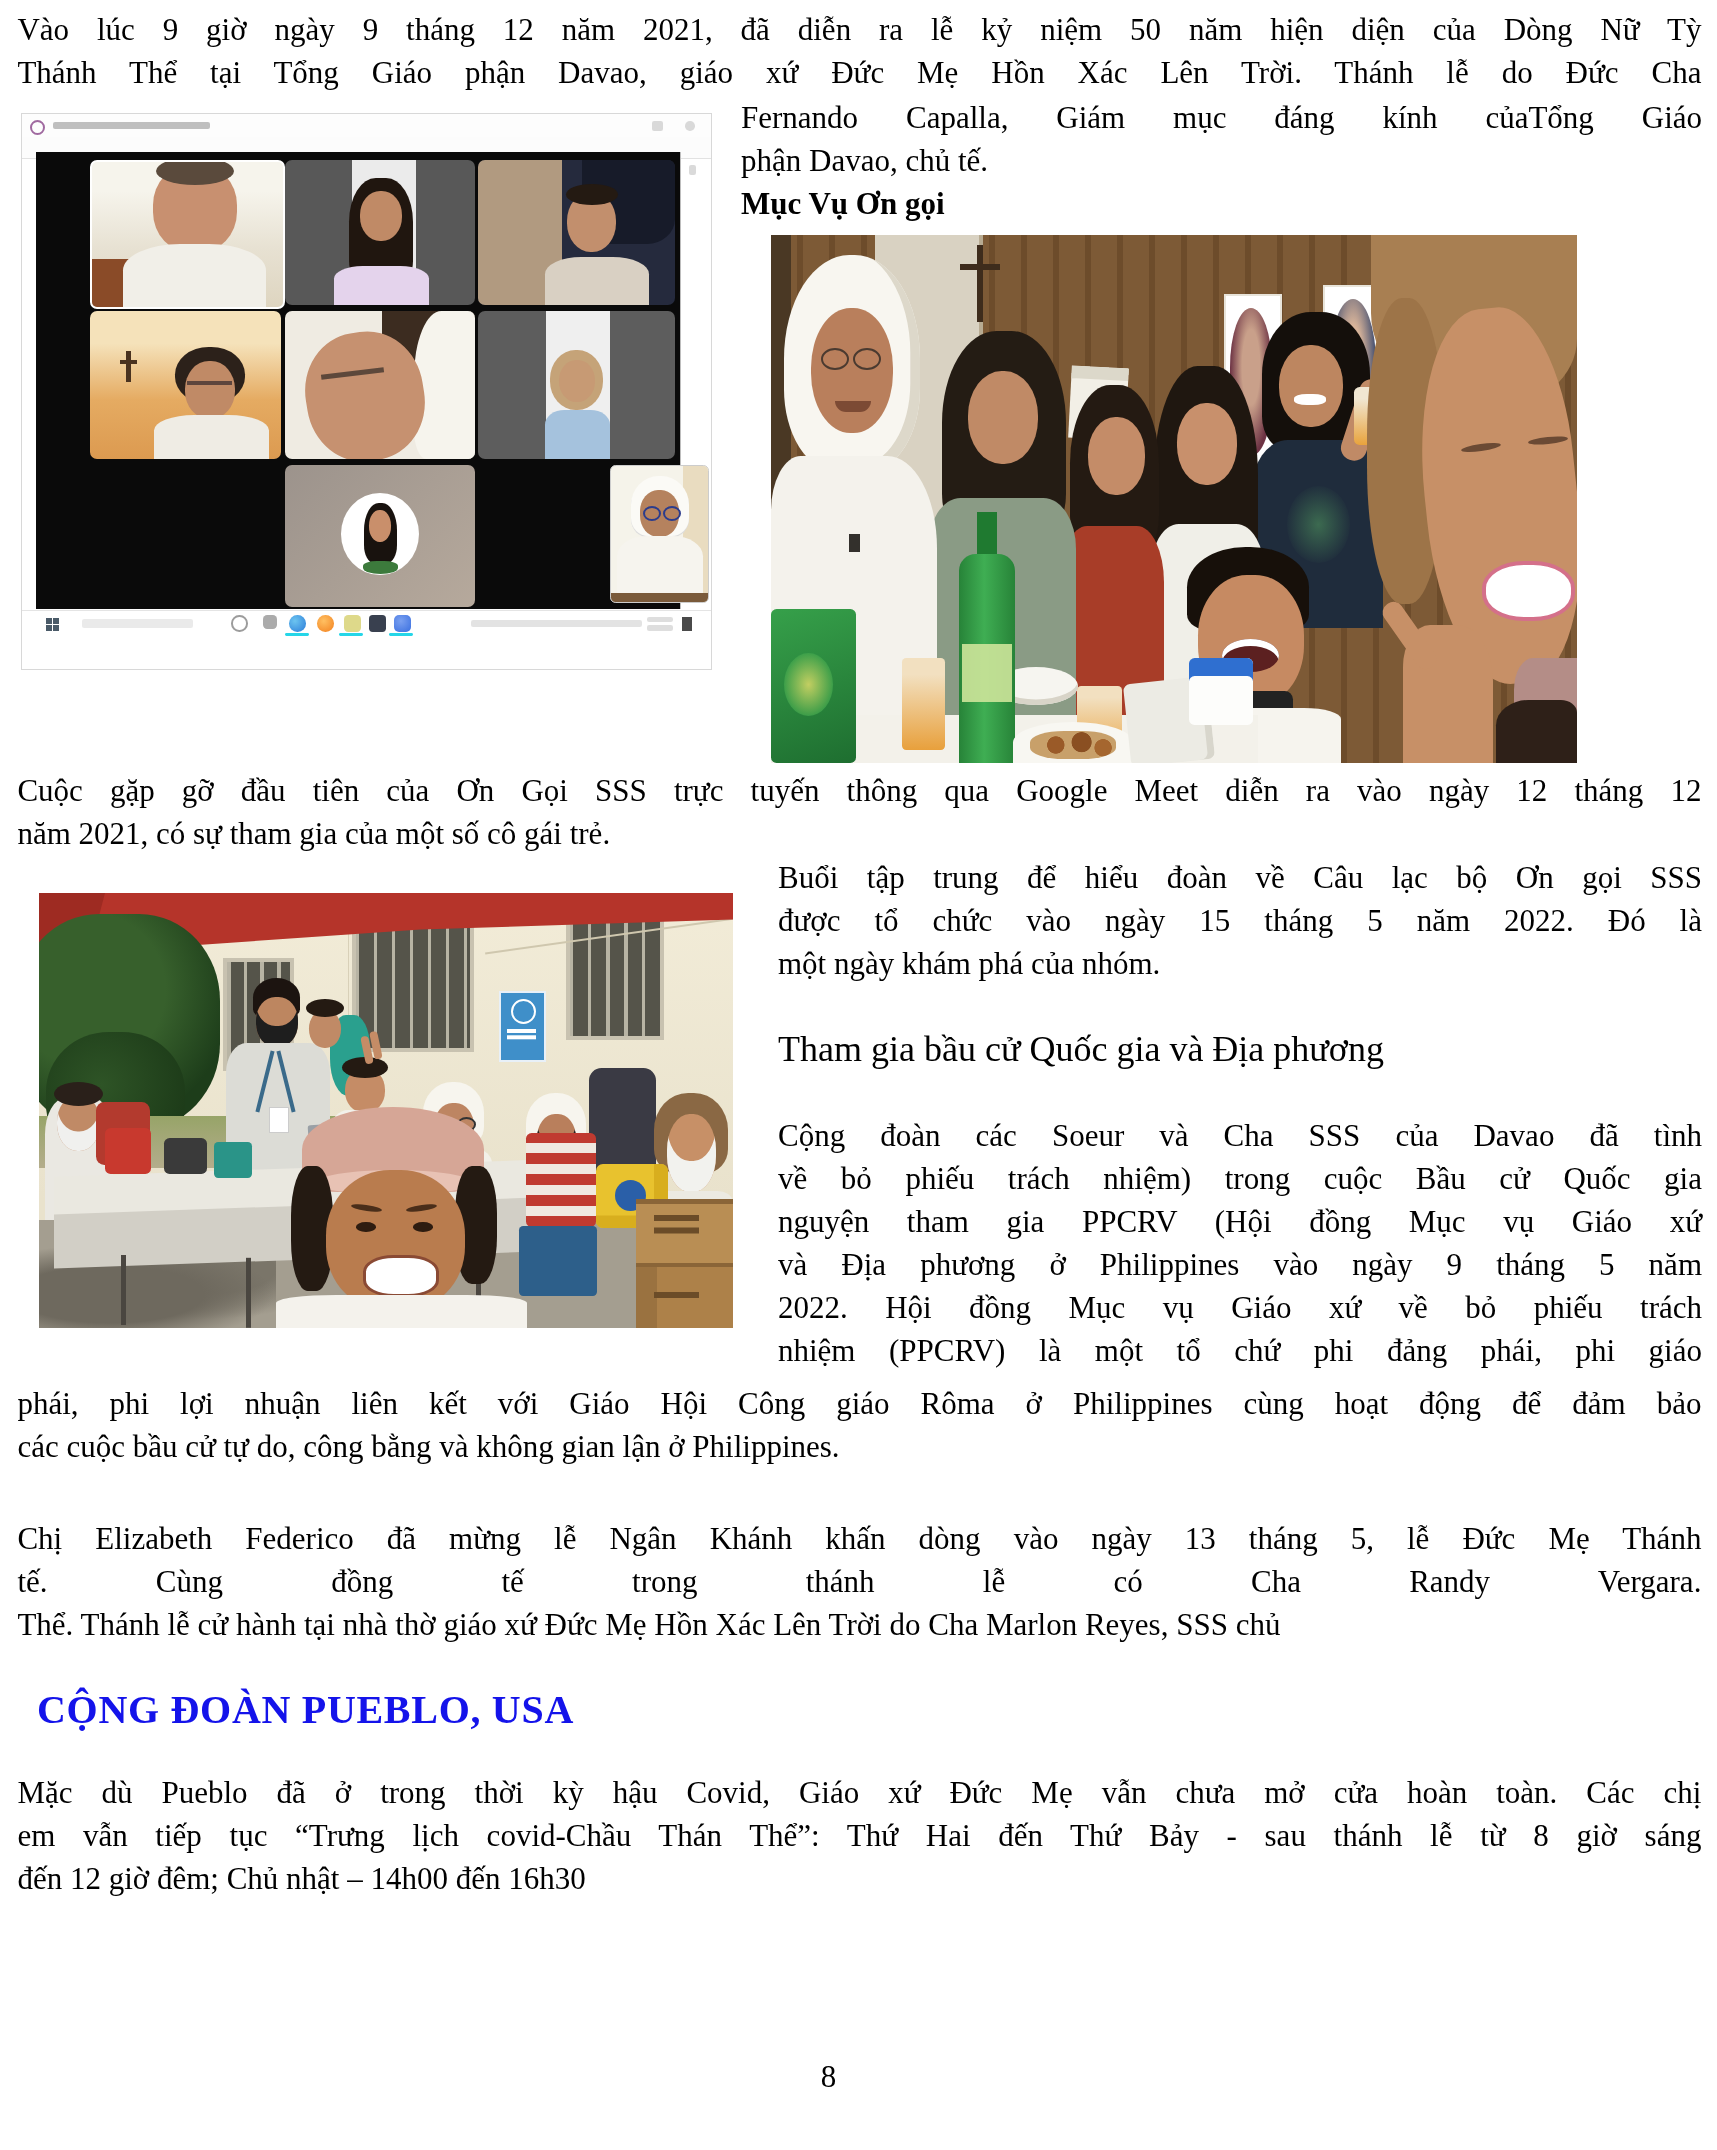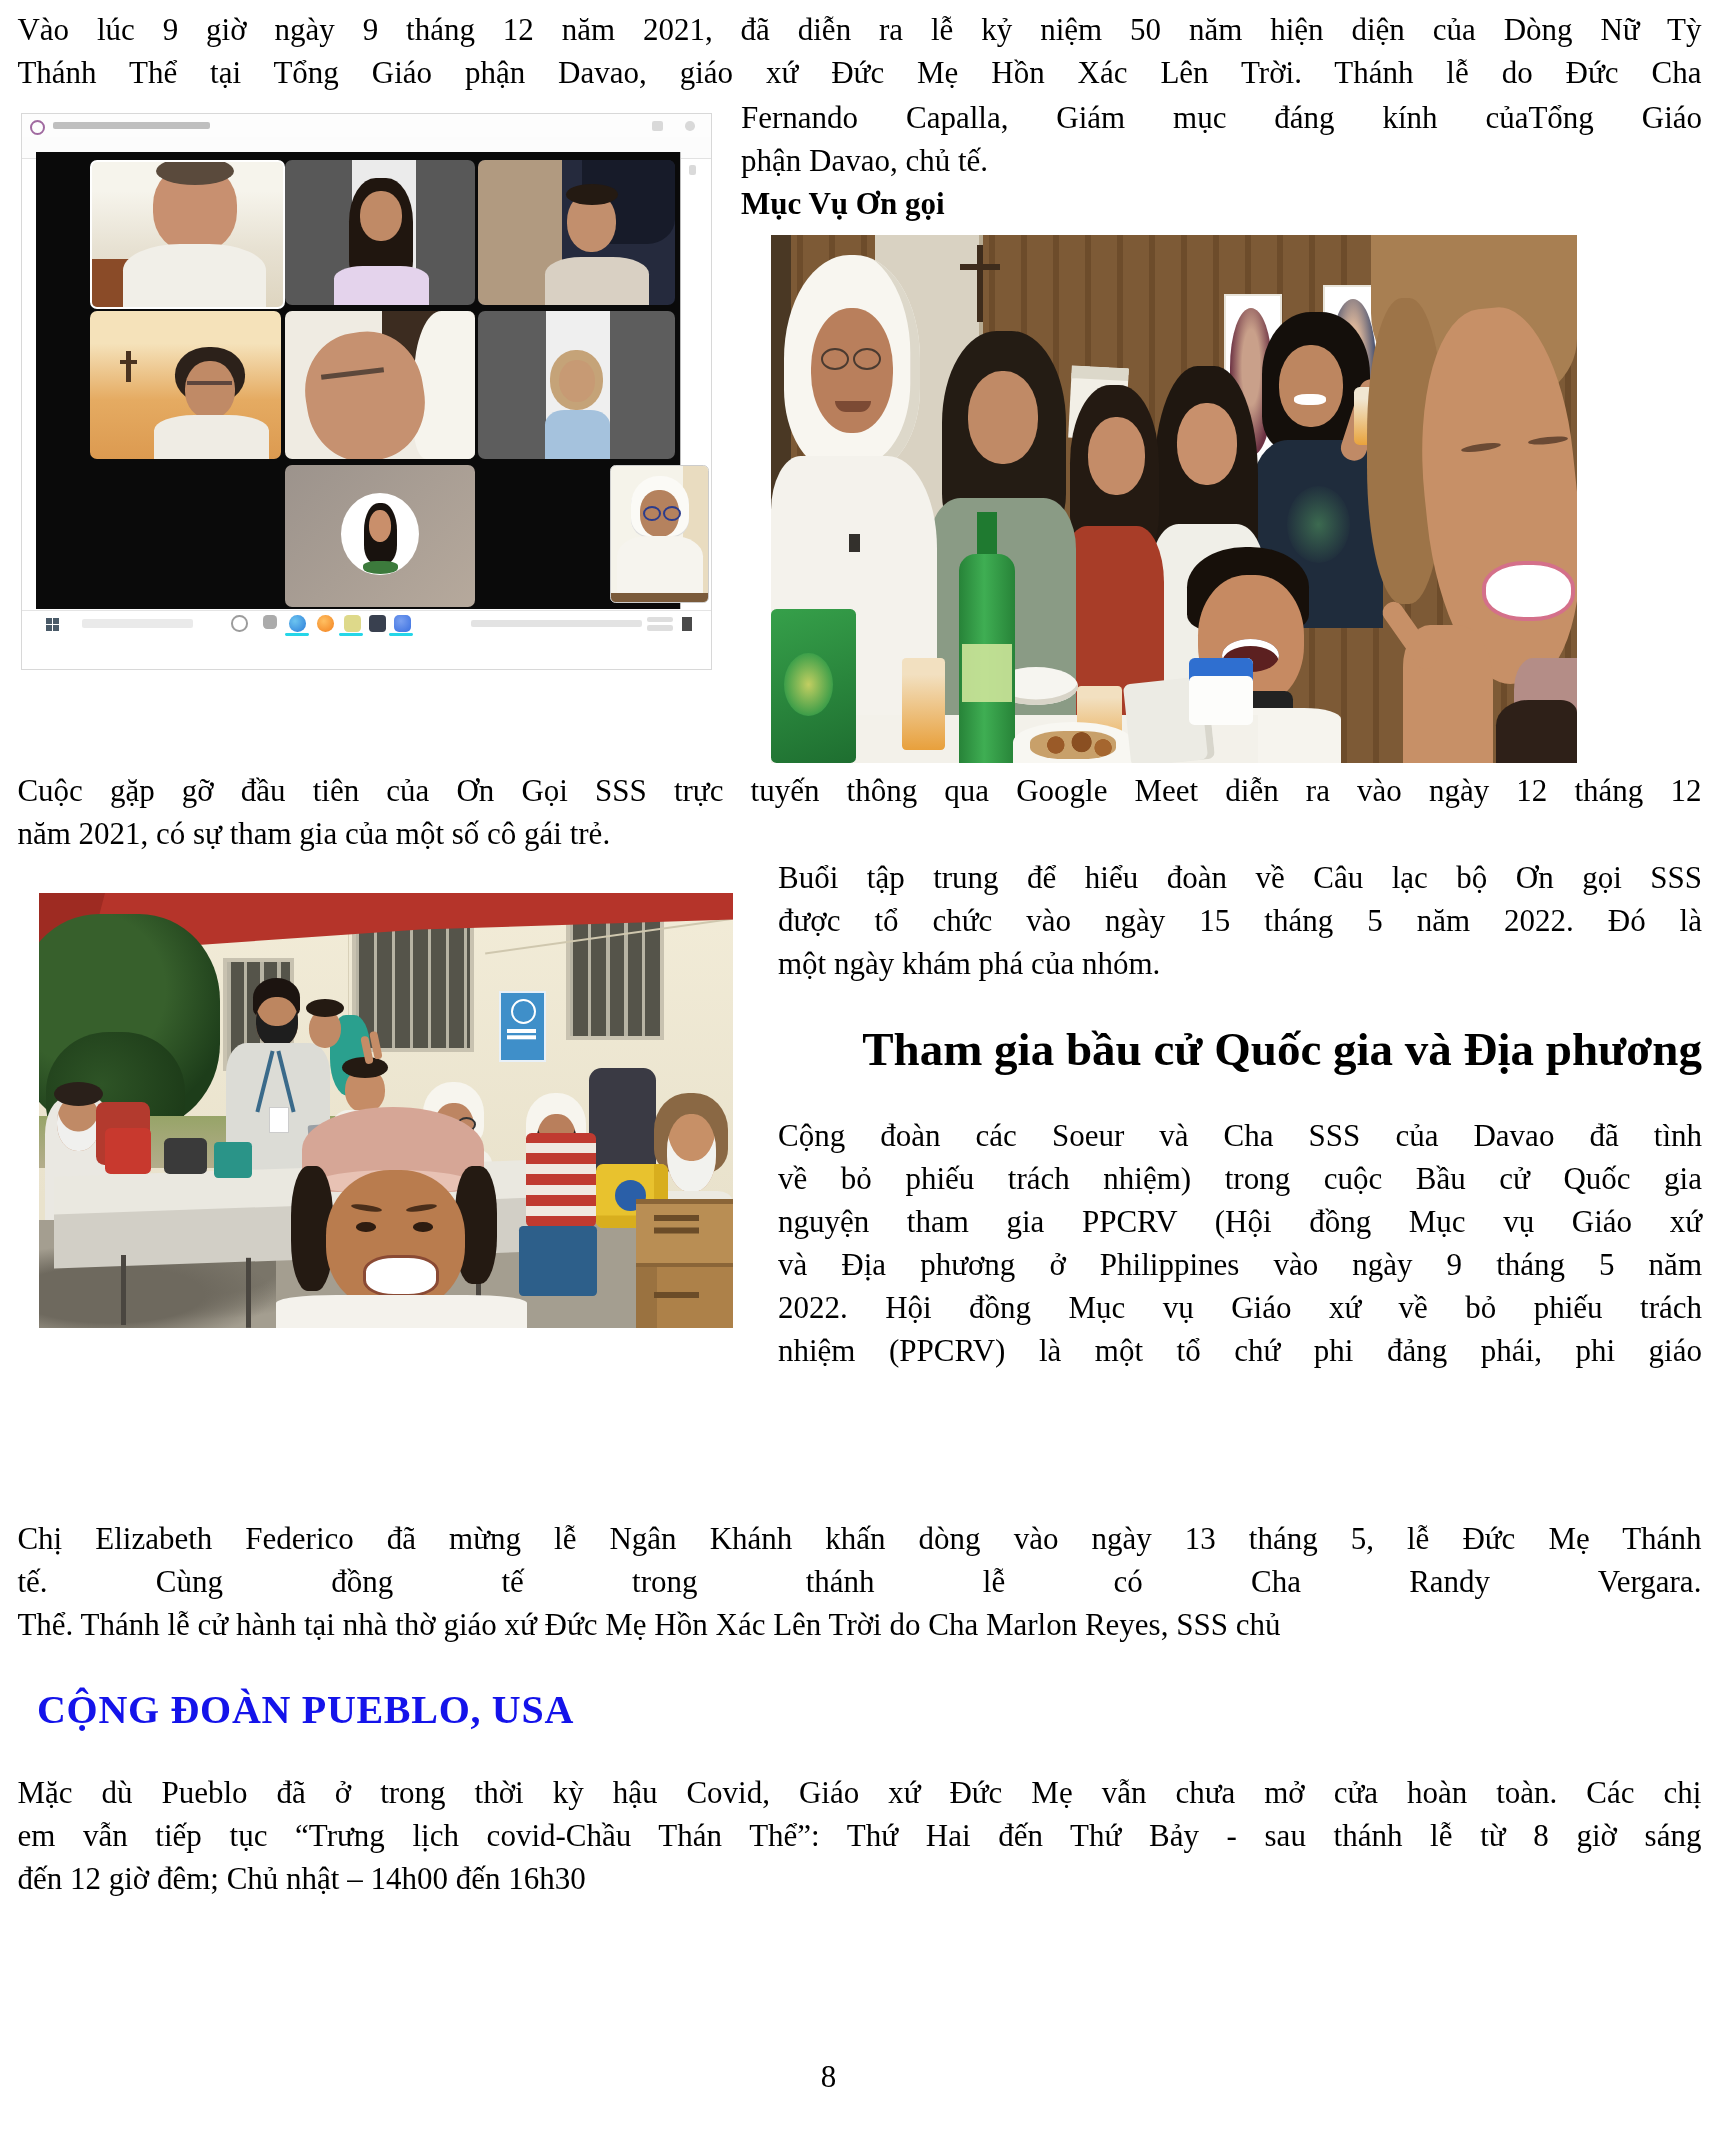--- a/index.html
+++ b/index.html
@@ -5,21 +5,21 @@
   html,body{margin:0;padding:0;background:#888;}
   .page{position:relative;width:1718px;height:2151px;background:#ffffff;
         font-family:"Liberation Serif",serif;color:#000;overflow:hidden;margin:0 auto;}
   .abs{position:absolute;}
   
   .par{font-size:31px;line-height:43px;}
   .par div{text-align:justify;text-align-last:justify;}
   .par div:last-child{text-align-last:left;}
   .par.cont div:last-child{text-align-last:justify;}
   .h-bold{font-weight:bold;font-size:31px;line-height:43px;}
-  .h-mid{font-weight:bold;font-size:47px;line-height:43px;text-align:right;}
+  .h-mid{font-weight:normal;font-size:36px;line-height:43px;}
   .h-blue{font-weight:bold;font-size:40px;line-height:46px;color:#1413ea;letter-spacing:0.7px;}
   .sp{height:43px;}
   .pageno{font-size:31px;text-align:center;}
 
   
   .meet{position:absolute;left:21px;top:113px;width:689px;height:555px;background:#fff;border:0.7px solid #d8d8d8;}
   .meet *{position:absolute;}
   .mbar{left:0;top:0;width:100%;height:23px;background:#fdfdfd;border-bottom:0.7px solid #ececec;}
   .mmenu{left:0;top:23px;width:100%;height:21px;background:#fcfcfc;border-bottom:0.7px solid #e2e2e2;}
   .blur{background:#a9a9a9;opacity:.75;border-radius:2.1px;}
@@ -327,20 +327,24 @@
     <div class="par cont">
         <div>Cộng đoàn các Soeur và Cha SSS của Davao đã tình</div>
         <div>về bỏ phiếu trách nhiệm) trong cuộc Bầu cử Quốc gia</div>
         <div>nguyện tham gia PPCRV (Hội đồng Mục vụ Giáo xứ</div>
         <div>và Địa phương ở Philippines vào ngày 9 tháng 5 năm</div>
         <div>2022. Hội đồng Mục vụ Giáo xứ về bỏ phiếu trách</div>
         <div>nhiệm (PPCRV) là một tổ chứ phi đảng phái, phi giáo</div>
       </div>
   </div>
 
+  <div class="par abs" style="left:17.4px;top:1382px;width:1684px">
+      <div>phái, phi lợi nhuận liên kết với Giáo Hội Công giáo Rôma ở Philippines cùng hoạt động để đảm bảo</div>
+      <div>các cuộc bầu cử tự do, công bằng và không gian lận ở Philippines.</div>
+    </div>
 
   <div class="par abs" style="left:17.4px;top:1517px;width:1684px">
       <div>Chị Elizabeth Federico đã mừng lễ Ngân Khánh khấn dòng vào ngày 13 tháng 5, lễ Đức Mẹ Thánh</div>
       <div>tế. Cùng đồng tế trong thánh lễ có Cha Randy Vergara.</div>
       <div>Thể. Thánh lễ cử hành tại nhà thờ giáo xứ Đức Mẹ Hồn Xác Lên Trời do Cha Marlon Reyes, SSS chủ</div>
     </div>
 
   <div class="h-blue abs" style="left:37px;top:1687px;width:1663px">CỘNG ĐOÀN PUEBLO, USA</div>
 
   <div class="par abs" style="left:17.4px;top:1771px;width:1684px">

